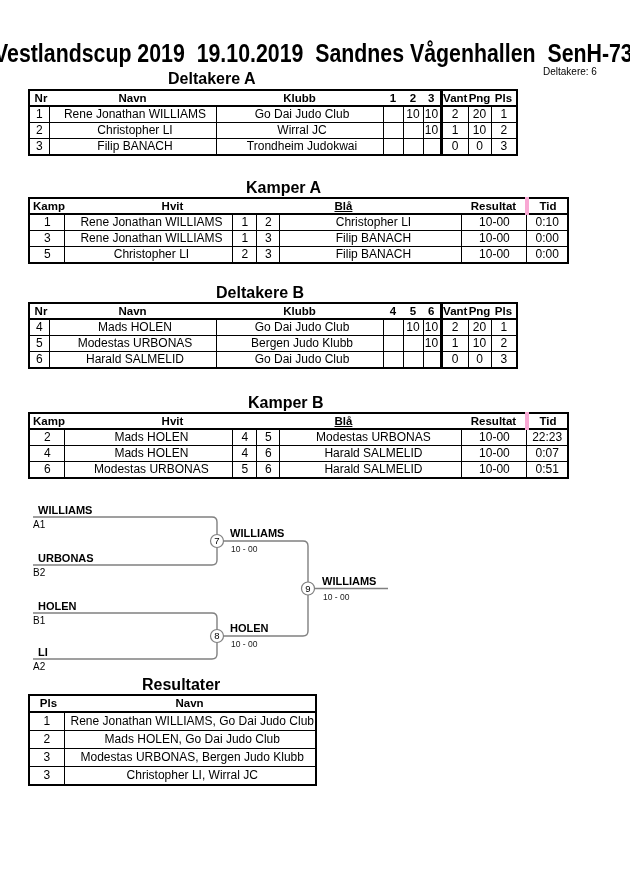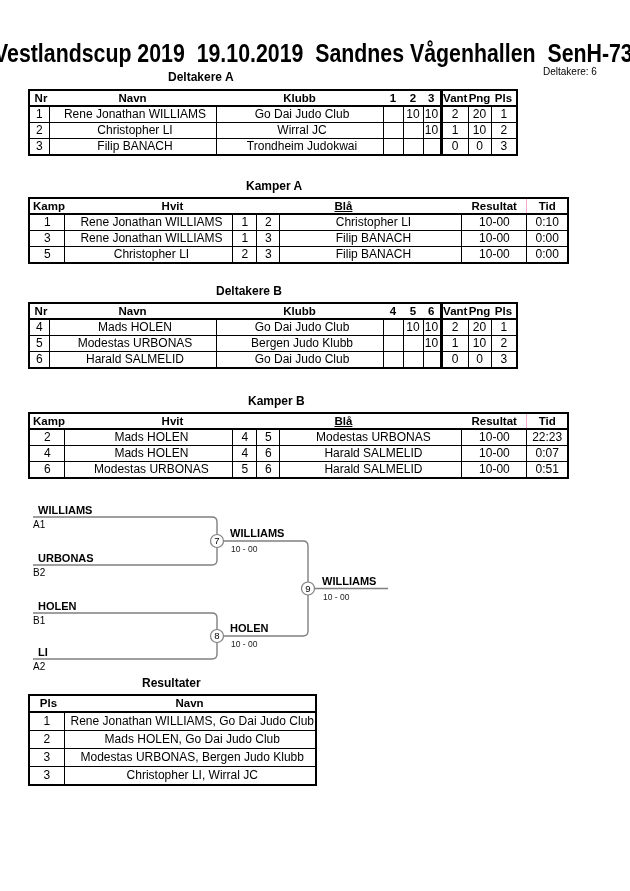--- a/index.html
+++ b/index.html
@@ -1,31 +1,31 @@
 <!DOCTYPE html>
 <html><head>
 <meta charset="utf-8">
 <style>
   html,body{margin:0;padding:0;background:#fff;}
   .page{position:relative;width:630px;height:891px;background:#ffffff;overflow:hidden;
         font-family:"Liberation Sans",sans-serif;color:#000;}
   .title{position:absolute;top:38px;left:-6px;font-size:26px;font-weight:bold;
          white-space:pre;transform:scaleX(0.82);transform-origin:0 0;}
   .participants{position:absolute;top:66px;left:543px;font-size:10px;}
-  .sec{position:absolute;font-size:12px;font-weight:bold;white-space:nowrap;}
+  .sec{position:absolute;font-size:16px;font-weight:bold;white-space:nowrap;}
   table.tbl{position:absolute;border-collapse:collapse;table-layout:fixed;
             border:2px solid #000;font-size:12px;background:#fff;}
   .tbl th{font-weight:bold;font-size:11.5px;border:none;border-bottom:2px solid #000;
           height:14px;line-height:14px;padding:0;white-space:nowrap;text-align:center;}
   .tbl td{border:1px solid #000;height:15px;line-height:15px;padding:0;
           white-space:nowrap;overflow:hidden;text-align:center;}
   .tbl .al{text-align:center;padding-left:5px;}
   .tbl th.al{padding-left:3px;}
   .tbl .thick-left{border-left:3px solid #000;}
-  .tbl th.hdiv{border-left:1px solid #f9a8d4;}
+  .tbl th.hdiv{border-left:4px solid #f9a8d4;}
   table.kamper th:nth-child(3){padding-right:55px;text-decoration:underline;}
   table.resultater td{height:17px;line-height:17px;}
   table.resultater th{height:15px;line-height:15px;}
   .bracket-svg{position:absolute;left:0;top:495px;}
   .bl{fill:none;stroke:#808080;stroke-width:1.4;}
   .bcircle{fill:#ffffff;stroke:#808080;stroke-width:1.2;}
   .bname{font-family:"Liberation Sans",sans-serif;font-size:11px;font-weight:bold;fill:#000;}
   .bseed{font-family:"Liberation Sans",sans-serif;font-size:10px;fill:#000;}
   .bscore{font-family:"Liberation Sans",sans-serif;font-size:8.5px;fill:#1a1a1a;}
   .bnum{font-family:"Liberation Sans",sans-serif;font-size:9.5px;fill:#000;text-anchor:middle;}

